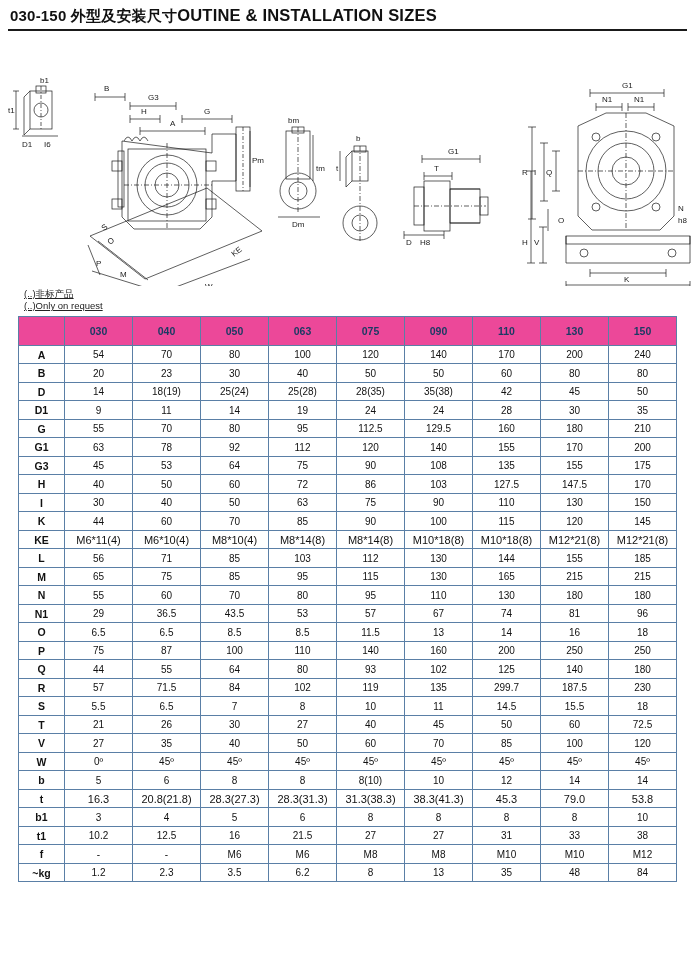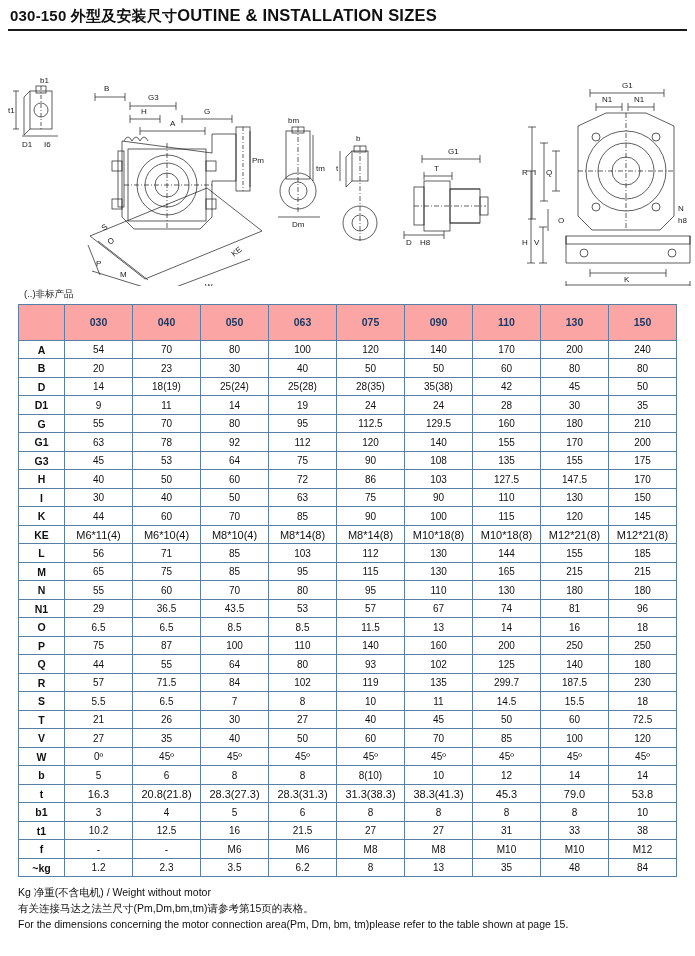--- a/index.html
+++ b/index.html
@@ -35,20 +35,21 @@
     width: 695px;
     height: 255px;
   }
   .drawing svg { display: block; }
   
   .note-top {
     padding: 2px 19px 0 24px;
     font-size: 9.5px;
     color: #222;
     line-height: 1.25;
+    text-decoration: underline;
   }
   
   .table-wrap {
     padding: 4px 18px 0 18px;
   }
   table.specs {
     border-collapse: collapse;
     width: 659px;
     table-layout: fixed;
     font-size: 10px;
@@ -58,25 +59,25 @@
     text-align: center;
     vertical-align: middle;
     height: 18.5px;
     padding: 0 1px;
     color: #111;
     font-weight: normal;
     overflow: hidden;
     white-space: nowrap;
   }
   table.specs thead td {
-    background: #fca5a5;
+    background: #ec4899;
     font-weight: bold;
     color: #1b3a63;
     font-size: 10.5px;
-    height: 36px;
+    height: 29px;
   }
   table.specs td.rowhead {
     font-weight: bold;
     background: #ffffff;
     color: #111;
     font-size: 10.5px;
   }
   table.specs td.small { font-size: 11px; }
   table.specs tbody tr:nth-child(odd) td:not(.rowhead) { background: #ffffff; }
   .col-first { width: 46px; }
@@ -292,20 +293,21 @@
             <line x1="566" y1="250" x2="566" y2="258"></line>
             <line x1="690" y1="250" x2="690" y2="258"></line>
           <text x="624" y="266" fill="#1a1a1a" stroke="none">L</text>
         </g>
       </g>
     </svg>
   </div>
 
   <div class="note-top">
     <div>(..)非标产品</div>
+    <div>(..)Only on request</div>
   </div>
 
   <div class="table-wrap">
     <table class="specs">
       <colgroup>
         <col class="col-first">
         <col>
           <col>
           <col>
           <col>
@@ -675,19 +677,14 @@
             <td>8</td>
             <td>13</td>
             <td>35</td>
             <td>48</td>
             <td>84</td>
           </tr>
         </tbody>
     </table>
   </div>
 
-  <div class="footer-notes">
-    <div class="line cn">Kg 净重(不含电机) / Weight without motor</div>
-    <div class="line cn">有关连接马达之法兰尺寸(Pm,Dm,bm,tm)请参考第15页的表格。</div>
-    <div class="line">For the dimensions concerning the motor connection area(Pm, Dm, bm, tm)please refer to the table shown at page 15.</div>
-  </div>
 
 </div>
 
 </body></html>

